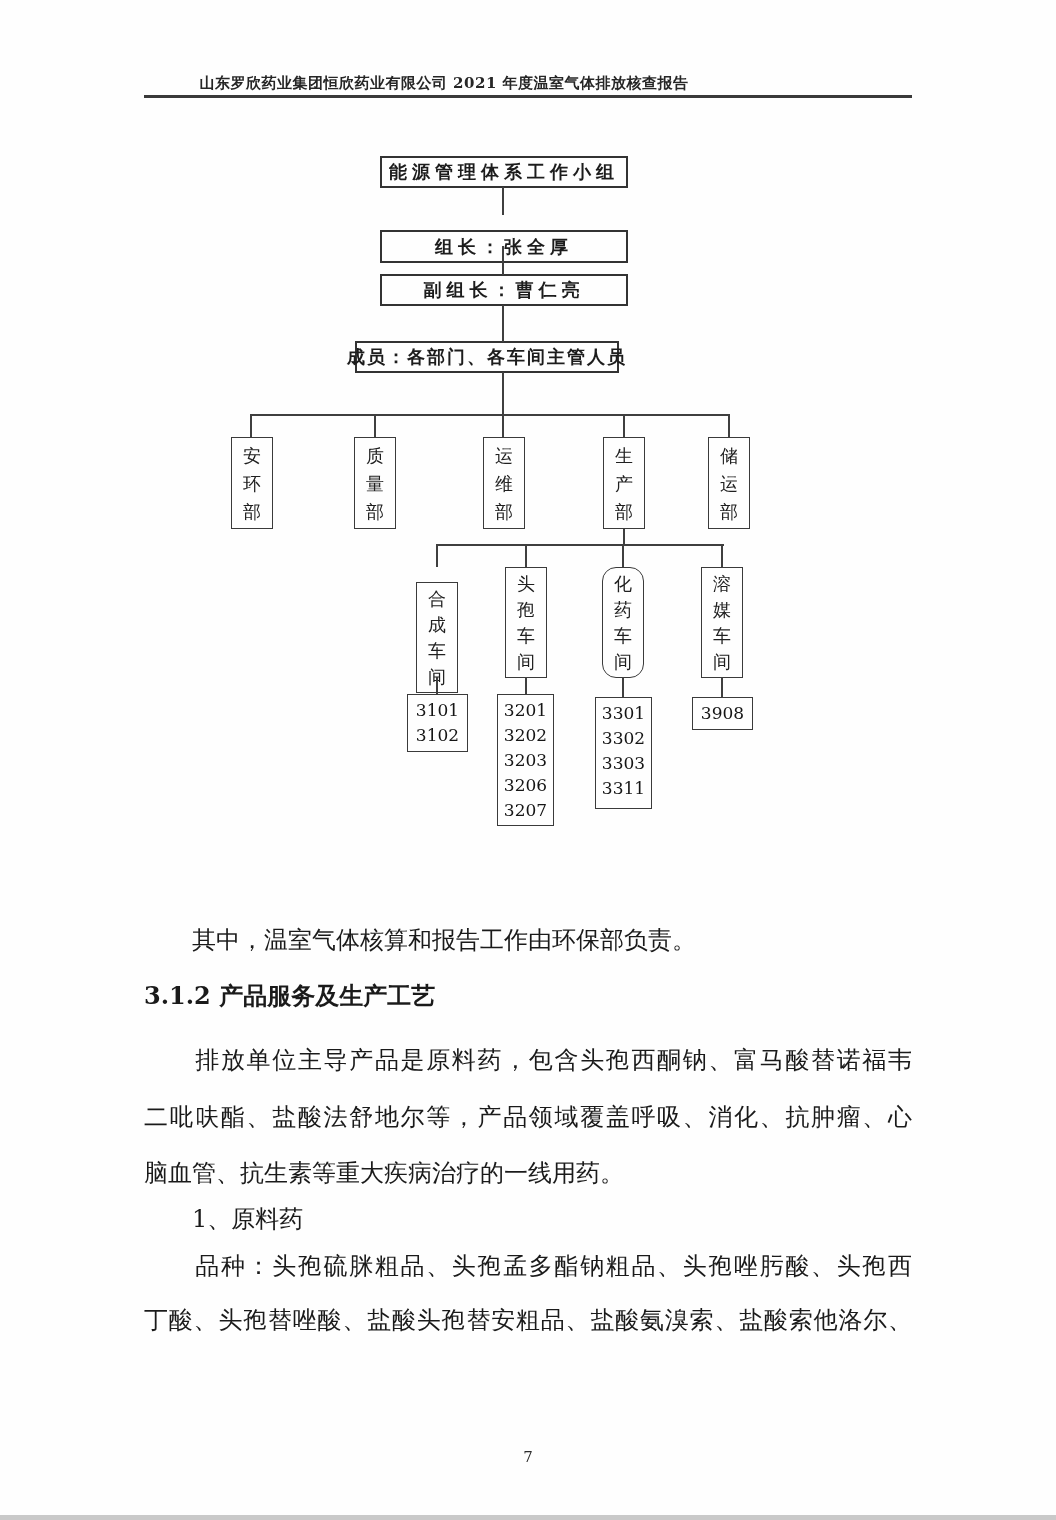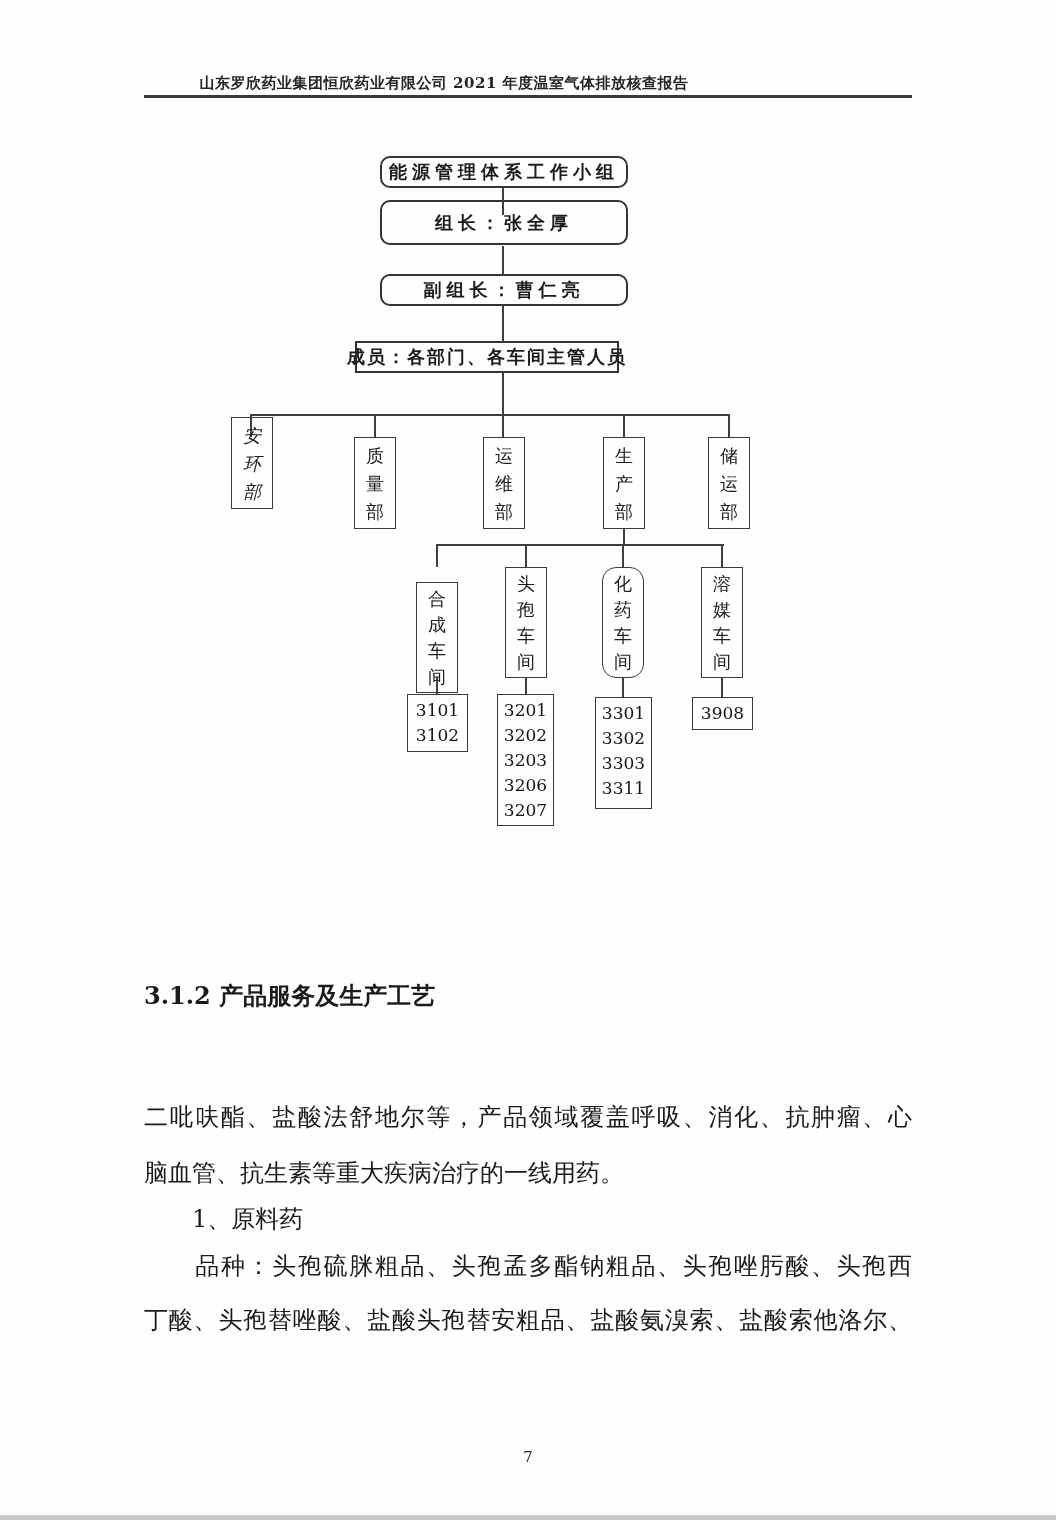--- a/index.html
+++ b/index.html
@@ -17,21 +17,21 @@
     letter-spacing: 0.5px;
   }
   .hdr-rule { position: absolute; left: 144px; top: 95px; width: 768px; height: 3px; background: #3a3a3a; }
 
   
   .obox {
     position: absolute; box-sizing: border-box; border: 2px solid #333333;
     display: flex; align-items: center; justify-content: center;
     font-weight: bold; font-size: 18px; color: #1c1c1c; white-space: nowrap;
   }
-  .ls5 { letter-spacing: 5px; border-radius: 10px; }
+  .ls5 { letter-spacing: 5px; }
   .ls2 { letter-spacing: 2px; }
 
   .vbox {
     position: absolute; box-sizing: border-box; border: 1.6px solid #3a3a3a;
     font-size: 18px; color: #202020; text-align: center;
     word-break: break-all; line-break: anywhere; overflow: hidden;
   }
   .dept  { width: 42px; height: 92px;  padding: 4px 9px 0; line-height: 28px; }
   .wshop { width: 42px; height: 111px; padding: 3px 9px 0; line-height: 26px; }
 
@@ -64,37 +64,37 @@
 <body>
 
 <div class="page">
 
   <div class="hdr-title">山东罗欣药业集团恒欣药业有限公司 2021 年度温室气体排放核查报告</div>
   <div class="hdr-rule"></div>
 
   <div>
 
     <div class="obox ls5" style="left:380px; top:156px; width:248px; height:32px;">能源管理体系工作小组</div>
-    <div class="obox ls5" style="left:380px; top:200px; width:248px; height:45px;">组长：张全厚</div>
+    <div class="obox ls5" style="left:380px; top:230px; width:248px; height:33px;">组长：张全厚</div>
     <div class="obox ls5" style="left:380px; top:274px; width:248px; height:32px;">副组长：曹仁亮</div>
     <div class="obox ls2" style="left:355px; top:341px; width:264px; height:32px;">成员：各部门、各车间主管人员</div>
 
     <div class="ln" style="left:502px; top:187px; width:2px; height:28px;"></div>
     <div class="ln" style="left:502px; top:246px; width:2px; height:29px;"></div>
     <div class="ln" style="left:502px; top:305px; width:2px; height:37px;"></div>
     <div class="ln" style="left:502px; top:372px; width:2px; height:44px;"></div>
 
     <div class="ln" style="left:250px; top:414px; width:480px; height:2px;"></div>
     <div class="ln" style="left:250px; top:415px; width:2px; height:22px;"></div>
     <div class="ln" style="left:374px; top:415px; width:2px; height:22px;"></div>
     <div class="ln" style="left:502px; top:415px; width:2px; height:22px;"></div>
     <div class="ln" style="left:623px; top:415px; width:2px; height:22px;"></div>
     <div class="ln" style="left:728px; top:415px; width:2px; height:22px;"></div>
 
-    <div class="vbox dept" style="left:231px; top:417px;font-style:italic;">安环部</div>
+    <div class="vbox dept" style="left:231px; top:437px;">安环部</div>
     <div class="vbox dept" style="left:354px; top:437px;">质量部</div>
     <div class="vbox dept" style="left:483px; top:437px;">运维部</div>
     <div class="vbox dept" style="left:603px; top:437px;">生产部</div>
     <div class="vbox dept" style="left:708px; top:437px;">储运部</div>
 
     <div class="ln" style="left:623px; top:529px; width:2px; height:16px;"></div>
     <div class="ln" style="left:436px; top:544px; width:288px; height:2px;"></div>
     <div class="ln" style="left:436px; top:545px; width:2px; height:22px;"></div>
     <div class="ln" style="left:525px; top:545px; width:2px; height:22px;"></div>
     <div class="ln" style="left:622px; top:545px; width:2px; height:22px;"></div>
@@ -118,22 +118,24 @@
 3206
 3207</div>
     <div class="codebox" style="left:595px; top:697px; width:57px; height:112px;">3301
 3302
 3303
 3311</div>
     <div class="codebox" style="left:692px; top:697px; width:61px; height:33px;">3908</div>
   </div>
 
 
+  <div class="tline" style="top:923px;">　　其中，温室气体核算和报告工作由环保部负责。</div>
   <div class="tline bold" style="top:979px;">3.1.2 产品服务及生产工艺</div>
 
+  <div class="tline jline" style="top:1043px;">　　排放单位主导产品是原料药，包含头孢西酮钠、富马酸替诺福韦</div>
   <div class="tline jline" style="top:1100px;">二吡呋酯、盐酸法舒地尔等，产品领域覆盖呼吸、消化、抗肿瘤、心</div>
   <div class="tline" style="top:1156px;">脑血管、抗生素等重大疾病治疗的一线用药。</div>
 
   <div class="tline" style="top:1202px;">　　1、原料药</div>
 
   <div class="tline jline" style="top:1249px;">　　品种：头孢硫脒粗品、头孢孟多酯钠粗品、头孢唑肟酸、头孢西</div>
   <div class="tline jline" style="top:1303px;">丁酸、头孢替唑酸、盐酸头孢替安粗品、盐酸氨溴索、盐酸索他洛尔、</div>
 
   <div class="pagenum">7</div>
   <div class="bottom-edge"></div>

